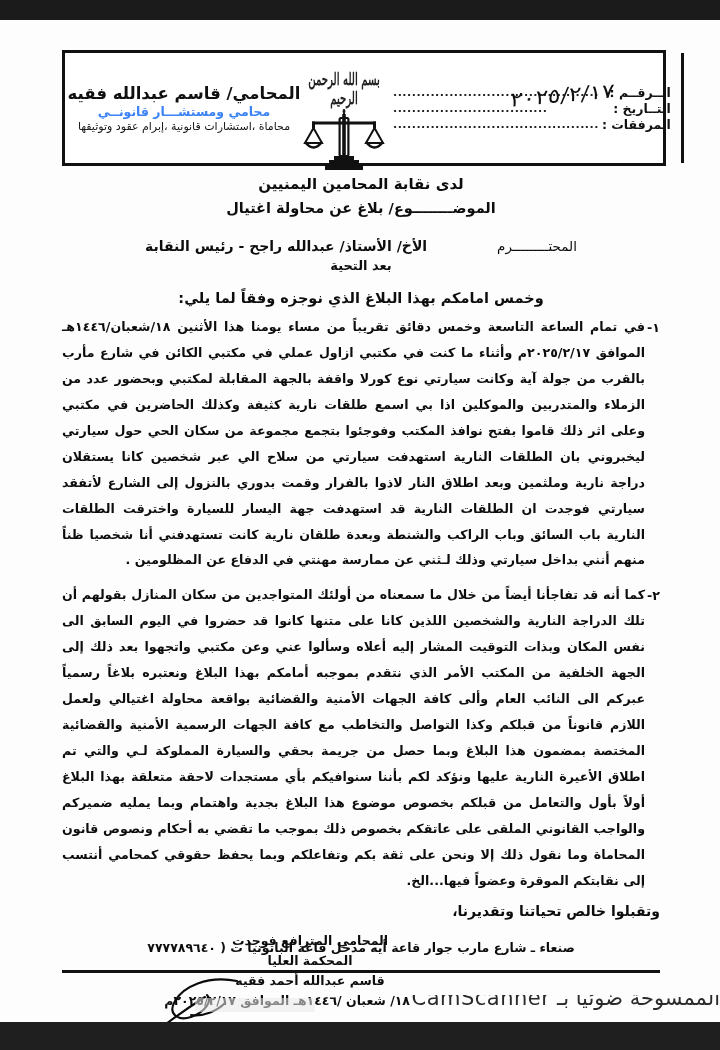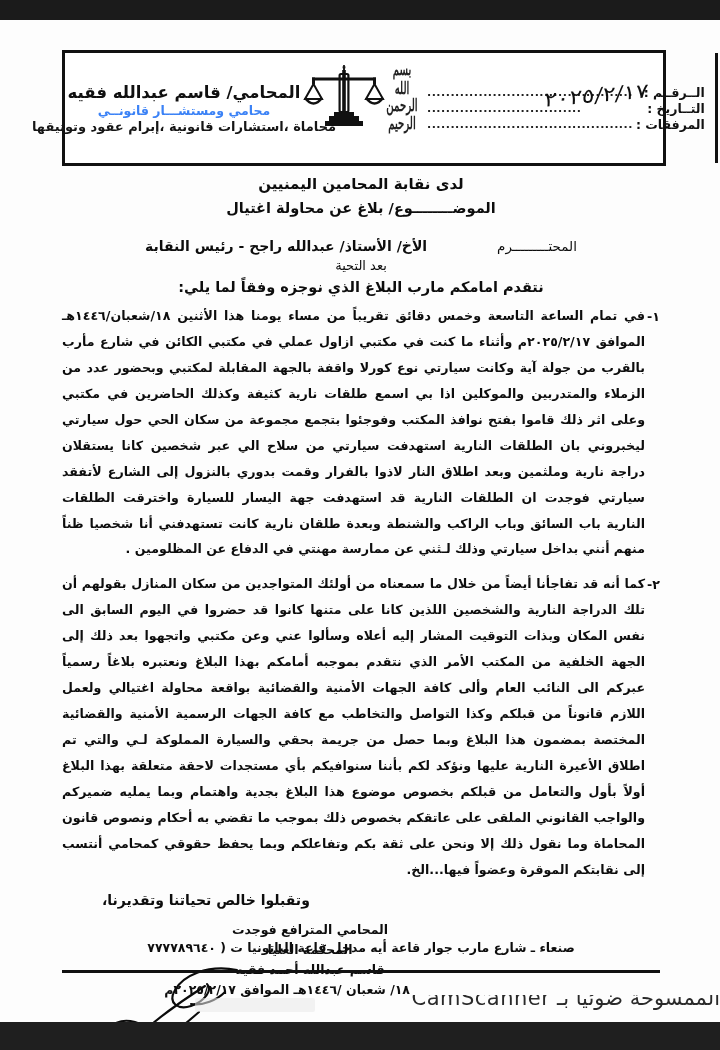--- a/index.html
+++ b/index.html
@@ -26,25 +26,25 @@
     display:flex;flex-direction:row-reverse;
     background:#fff;
   }
   .lh-right{
     width:238px;display:flex;flex-direction:column;
     align-items:center;justify-content:center;gap:1px;
     padding:4px 18px;box-sizing:border-box;text-align:right;
   }
   .lh-name{font-size:16.5px;font-weight:700;color:#101010;letter-spacing:.2px;white-space:nowrap;}
   .lh-role{font-size:12.5px;font-weight:700;color:#3b82f6;letter-spacing:2.2px;white-space:nowrap;}
-  .lh-services{font-size:13px;font-weight:700;color:#161616;white-space:nowrap;}
+  .lh-services{font-size:11px;font-weight:400;color:#161616;white-space:nowrap;}
 
   .lh-mid{
-    width:150px;display:flex;flex-direction:row;
-    align-items:flex-start;justify-content:flex-start;padding-top:8px;box-sizing:border-box;
+    width:150px;display:flex;flex-direction:column;
+    align-items:flex-end;justify-content:flex-start;padding-top:18px;box-sizing:border-box;
   }
   .basmala{
     font-size:11px;font-weight:700;color:#111;line-height:1.05;
     text-align:center;letter-spacing:.5px;
     transform:scaleY(1.55) scaleX(.92);
     transform-origin:center top;
     margin-bottom:11px;opacity:.92;
     font-family:"DejaVu Serif","Liberation Serif",serif;
   }
   .scales{margin-top:4px;}
@@ -75,34 +75,34 @@
   }
   .heading-block{text-align:center;}
   .h-union{font-size:15px;font-weight:700;margin-bottom:7px;}
   .h-subject{font-size:14.5px;font-weight:700;margin-bottom:22px;}
   .addressee-row{
     display:flex;flex-direction:row-reverse;align-items:baseline;
     justify-content:center;gap:70px;margin-bottom:4px;
   }
   .h-addressee{font-size:14px;font-weight:700;}
   .h-respect{font-size:13.5px;font-weight:400;}
-  .h-greeting{font-size:13px;font-weight:400;margin-bottom:6px;}
+  .h-greeting{font-size:13px;font-weight:700;margin-bottom:17px;}
   .h-intro{font-size:14.5px;font-weight:700;letter-spacing:.6px;margin-bottom:8px;}
 
   .para{
     display:flex;flex-direction:row;
     font-size:12.6px;line-height:2.06;font-weight:700;
     margin-bottom:9px;
   }
   .para-num{width:15px;flex:0 0 15px;font-size:12.6px;padding-top:1px;}
   .para-text{flex:1;text-align:justify;text-justify:inter-word;}
 
   
   .closing{
-    text-align:left;font-size:14px;font-weight:700;color:#0d0d0d;
+    text-align:right;font-size:14px;font-weight:700;color:#0d0d0d;
     margin-top:6px;margin-bottom:12px;padding-left:40px;
   }
   .sign-area{position:relative;height:120px;}
   .sign-block{
     position:absolute;right:250px;top:0;width:200px;
     text-align:center;font-size:12.5px;font-weight:700;line-height:1.62;color:#0d0d0d;
   }
   .sign-date{white-space:nowrap;}
 
   .stamp{
@@ -193,21 +193,21 @@
   <div class="doc-body">
 
     <div class="heading-block">
       <div class="h-union">لدى نقابة المحامين اليمنيين</div>
       <div class="h-subject">الموضــــــــوع/ بلاغ عن محاولة اغتيال</div>
       <div class="addressee-row">
         <span class="h-addressee">الأخ/ الأستاذ/ عبدالله راجح - رئيس النقابة</span>
         <span class="h-respect">المحتـــــــــرم</span>
       </div>
       <div class="h-greeting">بعد التحية</div>
-      <div class="h-intro">نتقدم امامكم مارب البلاغ الذي نوجزه وفقاً لما يلي:</div>
+      <div class="h-intro">وخمس امامكم بهذا البلاغ الذي نوجزه وفقاً لما يلي:</div>
     </div>
 
     <div class="para">
       <div class="para-num">١-</div>
       <div class="para-text">في تمام الساعة التاسعة وخمس دقائق تقريباً من مساء يومنا هذا الأثنين ١٨/شعبان/١٤٤٦هـ الموافق ٢٠٢٥/٢/١٧م وأثناء ما كنت في مكتبي ازاول عملي في مكتبي الكائن في شارع مأرب بالقرب من جولة آية وكانت سيارتي نوع كورلا واقفة بالجهة المقابلة لمكتبي وبحضور عدد من الزملاء والمتدربين والموكلين اذا بي اسمع طلقات نارية كثيفة وكذلك الحاضرين في مكتبي وعلى اثر ذلك قاموا بفتح نوافذ المكتب وفوجئوا بتجمع مجموعة من سكان الحي حول سيارتي ليخبروني بان الطلقات النارية استهدفت سيارتي من سلاح الي عبر شخصين كانا يستقلان دراجة نارية وملثمين وبعد اطلاق النار لاذوا بالفرار وقمت بدوري بالنزول إلى الشارع لأتفقد سيارتي فوجدت ان الطلقات النارية قد استهدفت جهة اليسار للسيارة واخترقت الطلقات النارية باب السائق وباب الراكب والشنطة وبعدة طلقان نارية كانت تستهدفني أنا شخصيا ظناً منهم أنني بداخل سيارتي وذلك لـثني عن ممارسة مهنتي في الدفاع عن المظلومين .</div>
     </div>
 
     <div class="para">
       <div class="para-num">٢-</div>
       <div class="para-text">كما أنه قد تفاجأنا أيضاً من خلال ما سمعناه من أولئك المتواجدين من سكان المنازل بقولهم أن تلك الدراجة النارية والشخصين اللذين كانا على متنها كانوا قد حضروا في اليوم السابق الى نفس المكان وبذات التوقيت المشار إليه أعلاه وسألوا عني وعن مكتبي واتجهوا بعد ذلك إلى الجهة الخلفية من المكتب الأمر الذي نتقدم بموجبه أمامكم بهذا البلاغ ونعتبره بلاغاً رسمياً عبركم الى النائب العام وألى كافة الجهات الأمنية والقضائية بواقعة محاولة اغتيالي ولعمل اللازم قانوناً من قبلكم وكذا التواصل والتخاطب مع كافة الجهات الرسمية الأمنية والقضائية المختصة بمضمون هذا البلاغ وبما حصل من جريمة بحقي والسيارة المملوكة لـي والتي تم اطلاق الأعيرة النارية عليها ونؤكد لكم بأننا سنوافيكم بأي مستجدات لاحقة متعلقة بهذا البلاغ أولاً بأول والتعامل من قبلكم بخصوص موضوع هذا البلاغ بجدية واهتمام وبما يمليه ضميركم والواجب القانوني الملقى على عاتقكم بخصوص ذلك بموجب ما تقضي به أحكام ونصوص قانون المحاماة وما نقول ذلك إلا ونحن على ثقة بكم وتفاعلكم وبما يحفظ حقوقي كمحامي أنتسب إلى نقابتكم الموقرة وعضواً فيها...الخ.</div>

